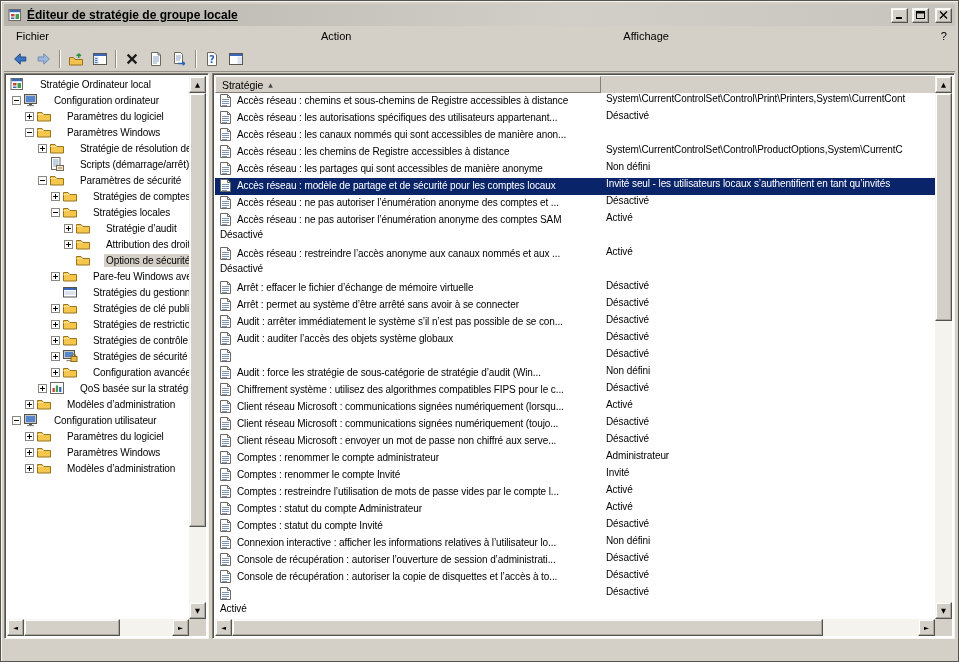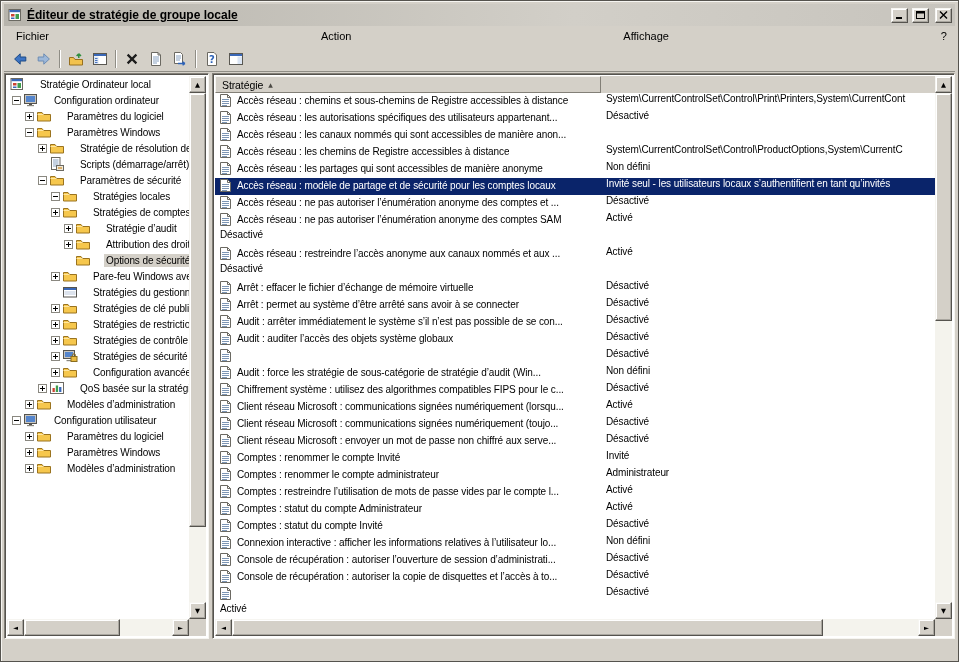--- a/index.html
+++ b/index.html
@@ -293,42 +293,42 @@
               <svg width="16" height="16" viewBox="0 0 16 16">
                 <path d="M1.5 4.5h4.5L7.5 6.5h7V13h-13z" fill="#f6c74d" stroke="#9a731f"></path>
                 <path d="M1.5 6.5h6" stroke="#ffe6a0"></path>
               </svg>
             </span>
             <span class="tlabel">Paramètres de sécurité</span>
           </div>
           <div class="trow">
             <span style="width: 39px; flex: 0 0 auto;"></span>
             <span class="tslot">
+              <span class="texp plus"></span>
+            </span>
+            <span class="ticon">
+              <svg width="16" height="16" viewBox="0 0 16 16">
+                <path d="M1.5 4.5h4.5L7.5 6.5h7V13h-13z" fill="#f6c74d" stroke="#9a731f"></path>
+                <path d="M1.5 6.5h6" stroke="#ffe6a0"></path>
+              </svg>
+            </span>
+            <span class="tlabel">Stratégies de comptes</span>
+          </div>
+          <div class="trow">
+            <span style="width: 39px; flex: 0 0 auto;"></span>
+            <span class="tslot">
               <span class="texp minus"></span>
             </span>
             <span class="ticon">
               <svg width="16" height="16" viewBox="0 0 16 16">
                 <path d="M1.5 4.5h4.5L7.5 6.5h7V13h-13z" fill="#f6c74d" stroke="#9a731f"></path>
                 <path d="M1.5 6.5h6" stroke="#ffe6a0"></path>
               </svg>
             </span>
             <span class="tlabel">Stratégies locales</span>
-          </div>
-          <div class="trow">
-            <span style="width: 39px; flex: 0 0 auto;"></span>
-            <span class="tslot">
-              <span class="texp plus"></span>
-            </span>
-            <span class="ticon">
-              <svg width="16" height="16" viewBox="0 0 16 16">
-                <path d="M1.5 4.5h4.5L7.5 6.5h7V13h-13z" fill="#f6c74d" stroke="#9a731f"></path>
-                <path d="M1.5 6.5h6" stroke="#ffe6a0"></path>
-              </svg>
-            </span>
-            <span class="tlabel">Stratégies de comptes</span>
           </div>
           <div class="trow">
             <span style="width: 52px; flex: 0 0 auto;"></span>
             <span class="tslot">
               <span class="texp plus"></span>
             </span>
             <span class="ticon">
               <svg width="16" height="16" viewBox="0 0 16 16">
                 <path d="M1.5 4.5h4.5L7.5 6.5h7V13h-13z" fill="#f6c74d" stroke="#9a731f"></path>
                 <path d="M1.5 6.5h6" stroke="#ffe6a0"></path>
@@ -814,36 +814,36 @@
             </div>
             <div class="lrow">
               <div class="cell1">
                 <span class="dicon">
                   <svg width="13" height="15" viewBox="0 0 13 15">
                     <path d="M1.5 1.5h7l3 3v9h-10z" fill="#fff" stroke="#6b6962"></path>
                     <path d="M8.5 1.5v3h3" fill="none" stroke="#6b6962"></path>
                     <path d="M3 6.5h7M3 8.5h7M3 10.5h7M3 12.5h5" stroke="#7d96b5"></path>
                   </svg>
                 </span>
+                <span>Comptes : renommer le compte administrateur</span>
+              </div>
+              <div class="cell2">Administrateur</div>
+            </div>
+            <div class="lrow">
+              <div class="cell1">
+                <span class="dicon">
+                  <svg width="13" height="15" viewBox="0 0 13 15">
+                    <path d="M1.5 1.5h7l3 3v9h-10z" fill="#fff" stroke="#6b6962"></path>
+                    <path d="M8.5 1.5v3h3" fill="none" stroke="#6b6962"></path>
+                    <path d="M3 6.5h7M3 8.5h7M3 10.5h7M3 12.5h5" stroke="#7d96b5"></path>
+                  </svg>
+                </span>
                 <span>Comptes : renommer le compte Invité</span>
               </div>
               <div class="cell2">Invité</div>
-            </div>
-            <div class="lrow">
-              <div class="cell1">
-                <span class="dicon">
-                  <svg width="13" height="15" viewBox="0 0 13 15">
-                    <path d="M1.5 1.5h7l3 3v9h-10z" fill="#fff" stroke="#6b6962"></path>
-                    <path d="M8.5 1.5v3h3" fill="none" stroke="#6b6962"></path>
-                    <path d="M3 6.5h7M3 8.5h7M3 10.5h7M3 12.5h5" stroke="#7d96b5"></path>
-                  </svg>
-                </span>
-                <span>Comptes : renommer le compte administrateur</span>
-              </div>
-              <div class="cell2">Administrateur</div>
             </div>
             <div class="lrow">
               <div class="cell1">
                 <span class="dicon">
                   <svg width="13" height="15" viewBox="0 0 13 15">
                     <path d="M1.5 1.5h7l3 3v9h-10z" fill="#fff" stroke="#6b6962"></path>
                     <path d="M8.5 1.5v3h3" fill="none" stroke="#6b6962"></path>
                     <path d="M3 6.5h7M3 8.5h7M3 10.5h7M3 12.5h5" stroke="#7d96b5"></path>
                   </svg>
                 </span>

